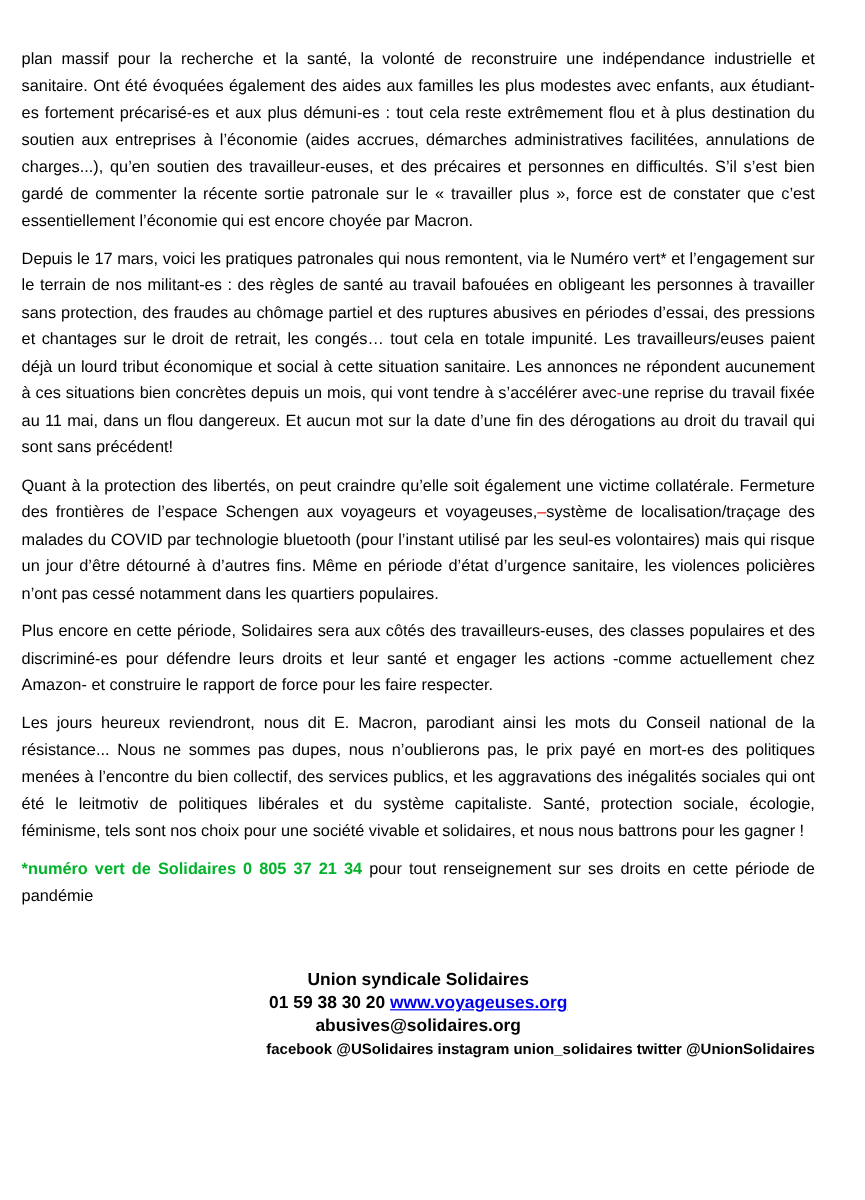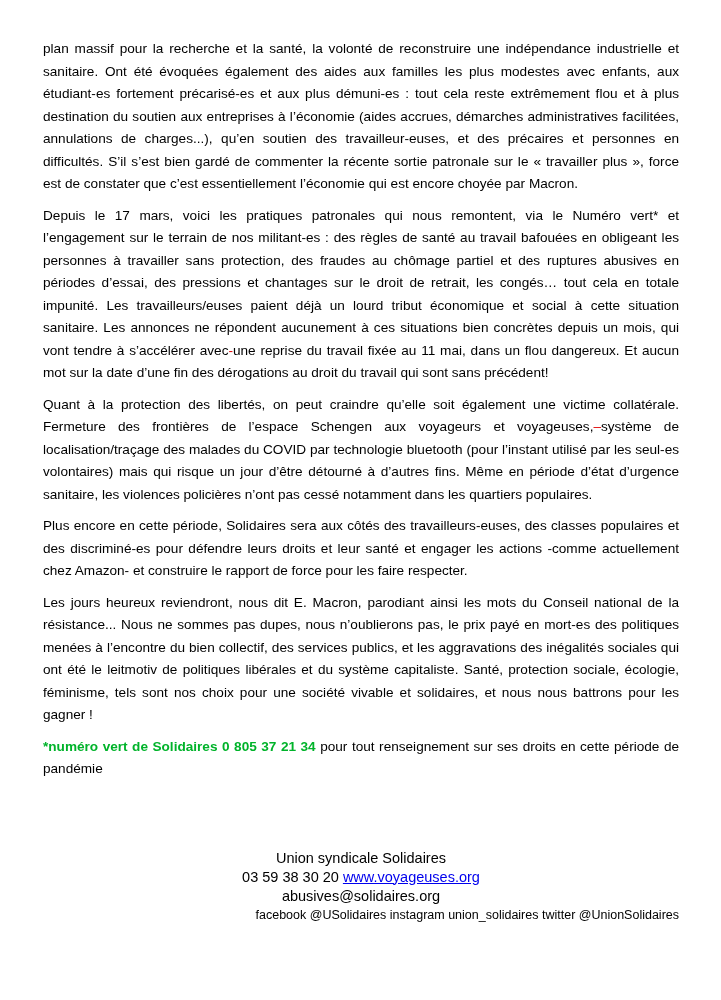--- a/index.html
+++ b/index.html
@@ -11,42 +11,42 @@
     width: 721px;
     height: 1000px;
     overflow: hidden;
     font-family: "Liberation Sans", sans-serif;
     color: #000000;
   }
   .page {
     box-sizing: border-box;
     width: 721px;
     height: 1000px;
-    padding: 38px 42px 0 43px;
+    padding: 38px 42px 0 18px;
     background: #ffffff;
   }
   .body-text p {
     margin: 0 0 9px 0;
     text-align: justify;
     font-size: 13.6px;
     line-height: 22.5px;
     color: #000000;
   }
   .seg-red {
     color: var(--red, #e00000);
   }
   .seg-green {
     color: var(--green, #00b32a);
     font-weight: bold;
     margin-top: 12px;
   }
   .footer {
-    margin-top: 68px;
+    margin-top: 50px;
     text-align: center;
-    font-weight: normal;
+    font-weight: bold;
     line-height: 19px;
   }
   .footer .org-name,
   .footer .contact-line,
   .footer .email-line {
     font-size: 14.5px;
   }
   .footer .social-line {
     font-size: 12.5px;
     text-align: right;
@@ -73,18 +73,18 @@
     <p><span>Plus encore en cette période, Solidaires sera aux côtés des travailleurs-euses, des classes populaires et des discriminé-es pour défendre leurs droits et leur santé et engager les actions -comme actuellement chez Amazon- et construire le rapport de force pour les faire respecter.</span></p>
 
     <p><span>Les jours heureux reviendront, nous dit E. Macron, parodiant ainsi les mots du Conseil national de la résistance... Nous ne sommes pas dupes, nous n’oublierons pas, le prix payé en mort-es des politiques menées à l’encontre du bien collectif, des services publics, et les aggravations des inégalités sociales qui ont été le leitmotiv de politiques libérales et du système capitaliste. Santé, protection sociale, écologie, féminisme, tels sont nos choix pour une société vivable et solidaires, et nous nous battrons pour les gagner !</span></p>
 
     <p><span class="seg-green">*numéro vert de Solidaires 0 805 37 21 34</span><span> pour tout renseignement sur ses droits en cette période de pandémie</span></p>
 
   </div>
 
   <div class="footer">
     <div class="org-name">Union syndicale Solidaires</div>
-    <div class="contact-line"><span>03 59 38 30 20 </span><a class="site-link">www.voyageuses.org</a></div>
+    <div class="contact-line"><span>01 59 38 30 20 </span><a class="site-link">www.voyageuses.org</a></div>
     <div class="email-line">abusives@solidaires.org</div>
     <div class="social-line">facebook @USolidaires instagram union_solidaires twitter @UnionSolidaires</div>
   </div>
 
 </div>
 
 </body></html>

